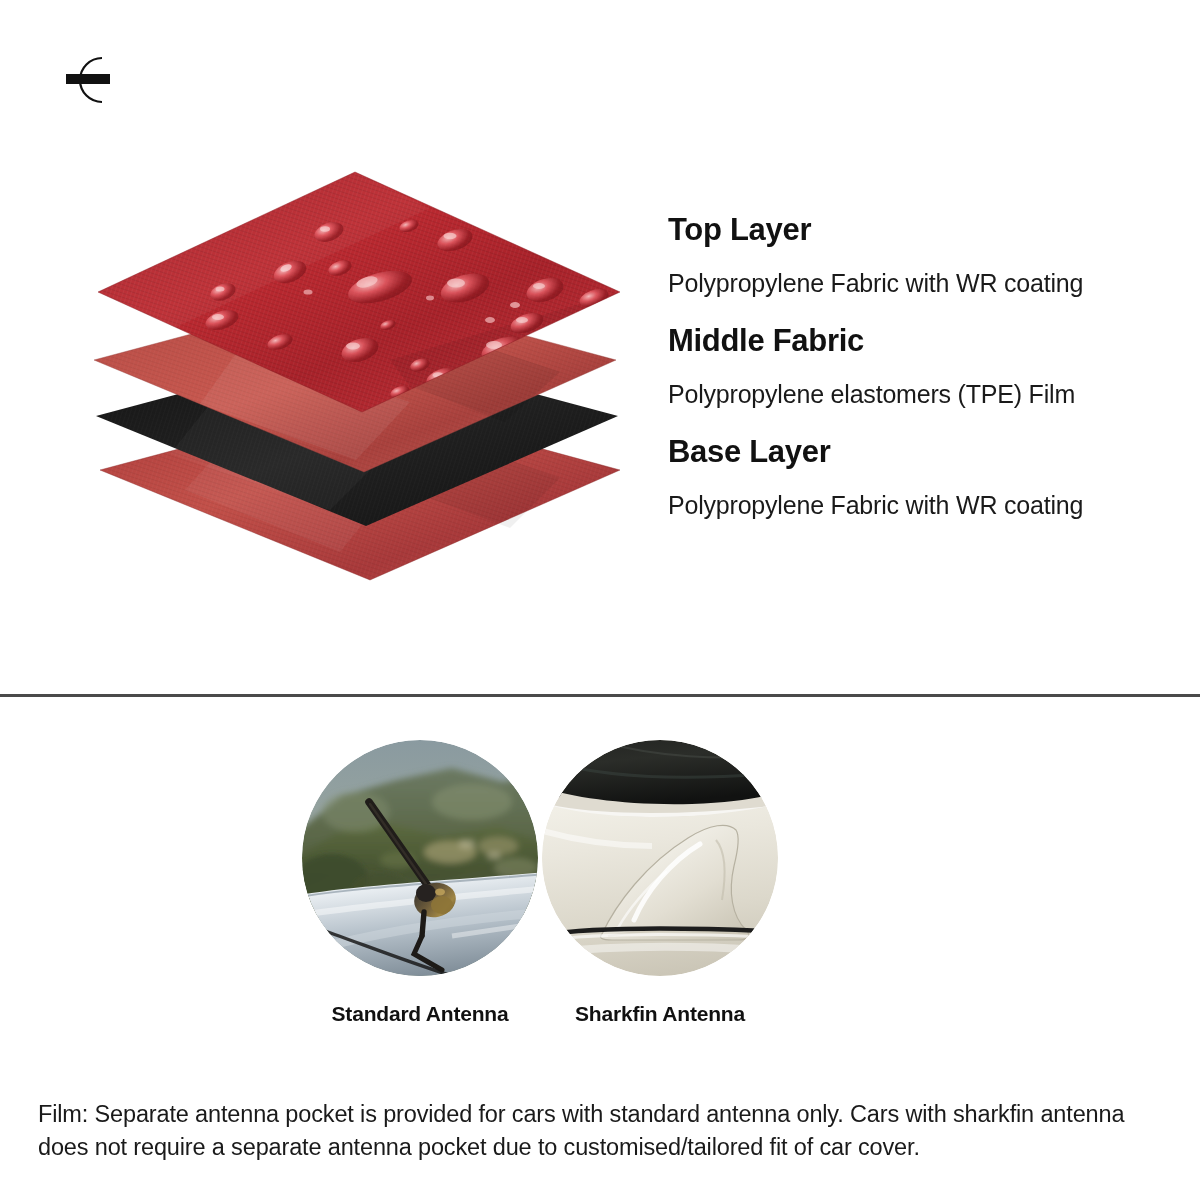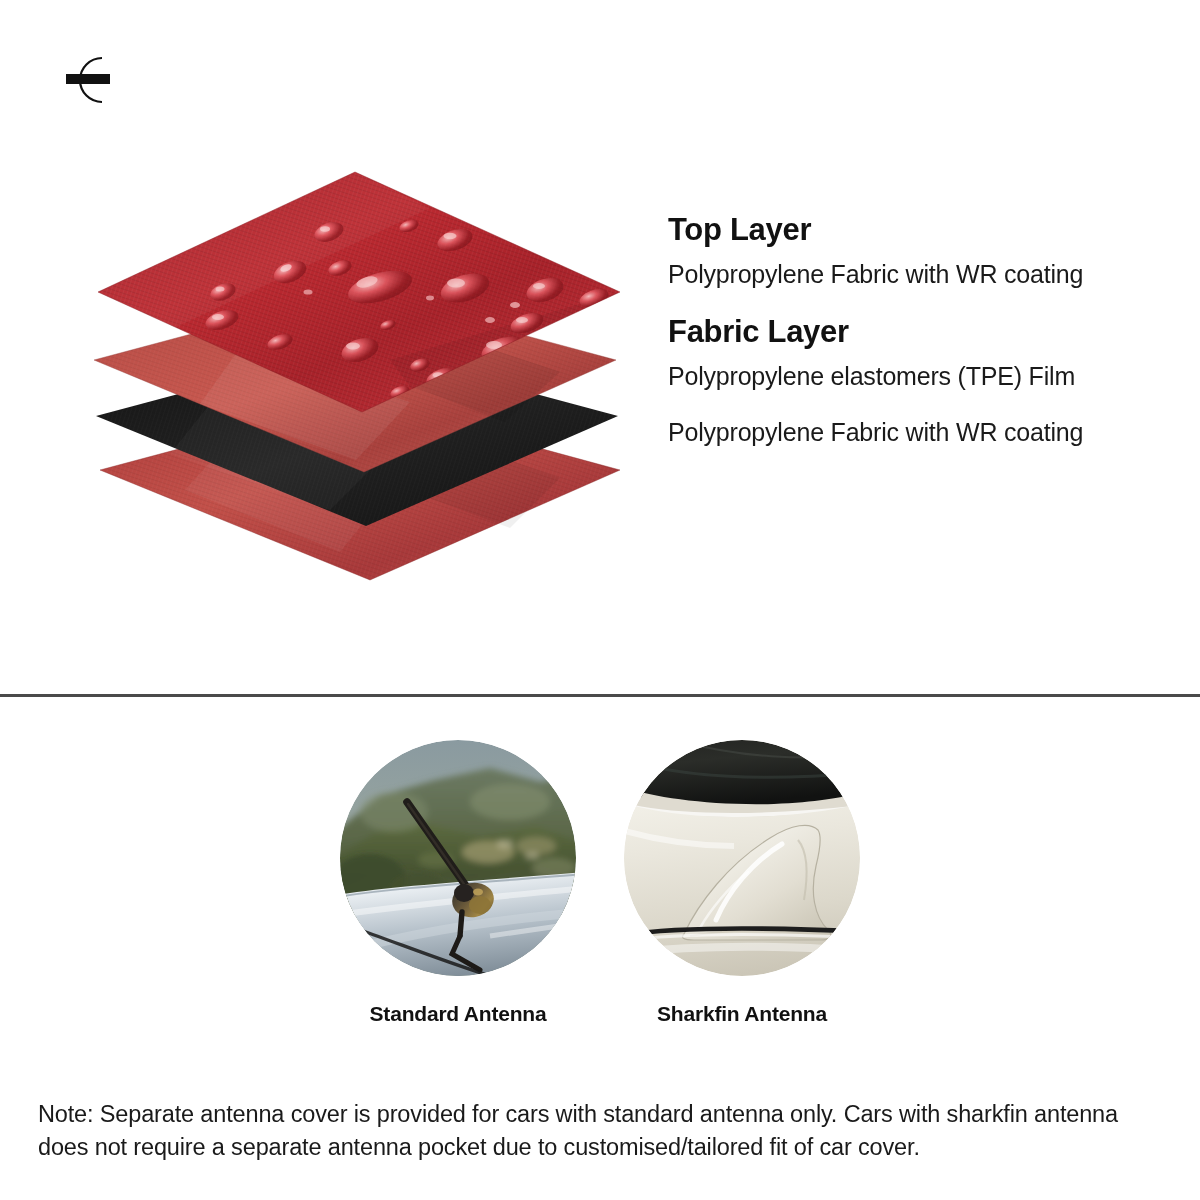--- a/index.html
+++ b/index.html
@@ -57,21 +57,21 @@
     line-height: 1.15;
     letter-spacing: -0.3px;
     color: #111111;
   }
   .layer-desc {
     font-size: 25px;
     font-weight: normal;
     line-height: 1.3;
     letter-spacing: -0.2px;
     color: #1a1a1a;
-    margin-top: 10px;
+    margin-top: 19px;
   }
 
   
   .divider {
     position: absolute;
     left: 0;
     top: 694px;
     width: 1200px;
     height: 3px;
     background: #4a4a4a;
@@ -84,22 +84,21 @@
     top: 740px;
     width: 1200px;
     height: 320px;
   }
   .antenna-row {
     position: absolute;
     left: 300px;
     top: 0;
     width: 600px;
     display: flex;
-    justify-content: center;
-    gap: 44px;
+    justify-content: flex-start;
   }
   .antenna-item {
     width: 240px;
     display: flex;
     flex-direction: column;
     align-items: center;
   }
   .antenna-photo {
     width: 236px;
     height: 236px;
@@ -270,24 +269,25 @@
       </g>
     </svg>
   </div>
 
   <div class="layer-labels">
     <div class="layer-block">
       <div class="layer-title">Top Layer</div>
       <div class="layer-desc">Polypropylene Fabric with WR coating</div>
     </div>
     <div class="layer-block">
-      <div class="layer-title">Fabric Layer</div>
+      <div class="layer-title">Middle Fabric</div>
       <div class="layer-desc">Polypropylene elastomers (TPE) Film</div>
     </div>
     <div class="layer-block">
+      <div class="layer-title">Base Layer</div>
       <div class="layer-desc">Polypropylene Fabric with WR coating</div>
     </div>
   </div>
 </div>
 
 <div class="divider"></div>
 
 <div class="antenna-section">
   <div class="antenna-row">
 
@@ -427,13 +427,13 @@
             <path d="M-10 88 C 30 100, 70 106, 110 106" fill="none" stroke="#ffffff" stroke-width="6" opacity="0.5"></path>
           </g>
         </svg>
       </div>
       <div class="antenna-caption">Sharkfin Antenna</div>
     </div>
 
   </div>
 </div>
 
-<div class="note">Note: Separate antenna cover is provided for cars with standard antenna only. Cars with sharkfin antenna does not require a separate antenna pocket due to customised/tailored fit of car cover.</div>
+<div class="note">Film: Separate antenna pocket is provided for cars with standard antenna only. Cars with sharkfin antenna does not require a separate antenna pocket due to customised/tailored fit of car cover.</div>
 
 </body></html>

